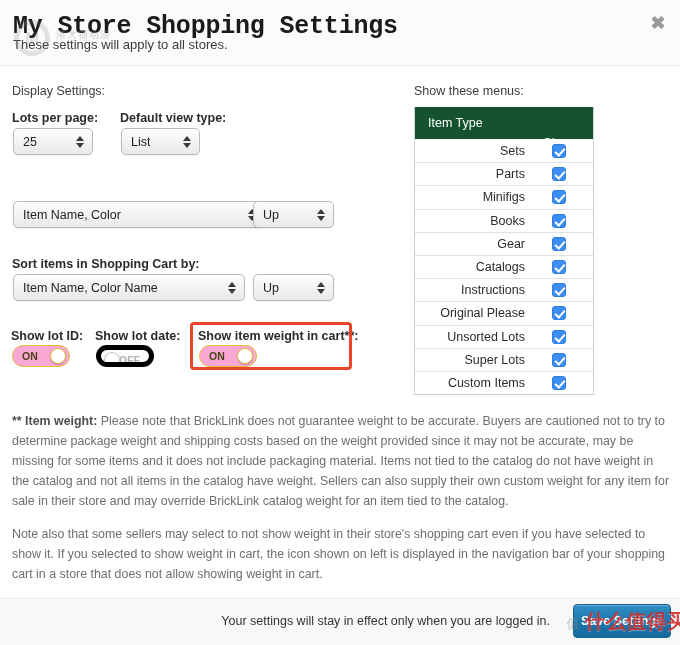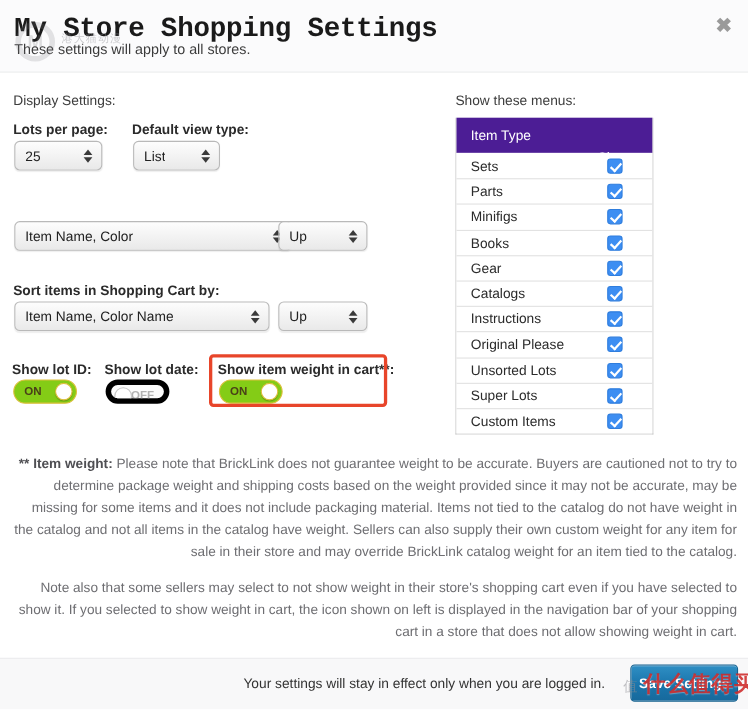--- a/index.html
+++ b/index.html
@@ -157,21 +157,21 @@
 
   
   .toggle {
     position: absolute;
     width: 58px; height: 22px;
     border-radius: 11px;
     cursor: pointer;
     overflow: hidden;
   }
   .toggle.on {
-    background: #84cc16;
+    background: #f9a8d4;
     border: 1px solid #ddbf3c;
   }
   .toggle.off {
     background: #fcfcfc;
     border: 5px solid #000000;
   }
   .toggle .knob {
     position: absolute;
     top: 2px;
     width: 16px; height: 16px;
@@ -205,21 +205,21 @@
     position: absolute;
     left: 414px; top: 107px;
     width: 180px;
     border: 1px solid #cfcfcf;
     border-top: none;
     background: #ffffff;
   }
   #menus-table .thead {
     display: flex;
     height: 32px;
-    background: #4c1d95;
+    background: #14532d;
     align-items: center;
   }
   #menus-table .thead .th-type {
     flex: 1;
     padding-left: 13px;
     font-size: 12.5px;
     color: #ffffff;
   }
   #menus-table .thead .th-show {
     width: 68px;
@@ -235,20 +235,21 @@
     border-top: 1px solid #e2e2e2;
     background: #ffffff;
   }
   #menus-table .trow:first-of-type { border-top: none; }
   #menus-table .trow .td-type {
     flex: 1;
     padding-left: 13px;
     font-size: 12.5px;
     color: #2b2b2b;
     white-space: nowrap;
+    text-align: right;
   }
   #menus-table .trow .td-show {
     width: 68px;
     display: flex;
     align-items: center;
     justify-content: center;
   }
   .cbx {
     width: 14px; height: 14px;
     border-radius: 3px;
@@ -268,21 +269,21 @@
   }
 
   
   .para {
     position: absolute;
     left: 12px;
     width: 658px;
     font-size: 12.4px;
     line-height: 20px;
     color: #6e6e72;
-    text-align: right;
+    text-align: left;
   }
   .para b { color: #4f4f53; font-weight: bold; }
 
   
   #footer {
     position: absolute;
     left: 0; top: 598px;
     width: 680px; height: 47px;
     background: #f8f8f9;
     border-top: 1px solid #ececee;

